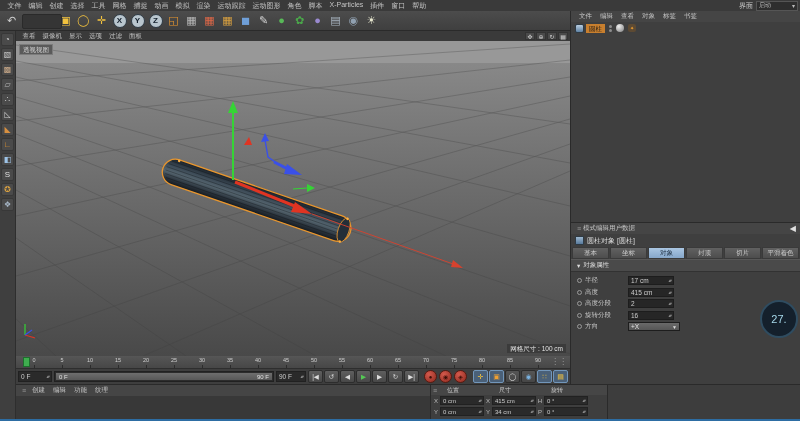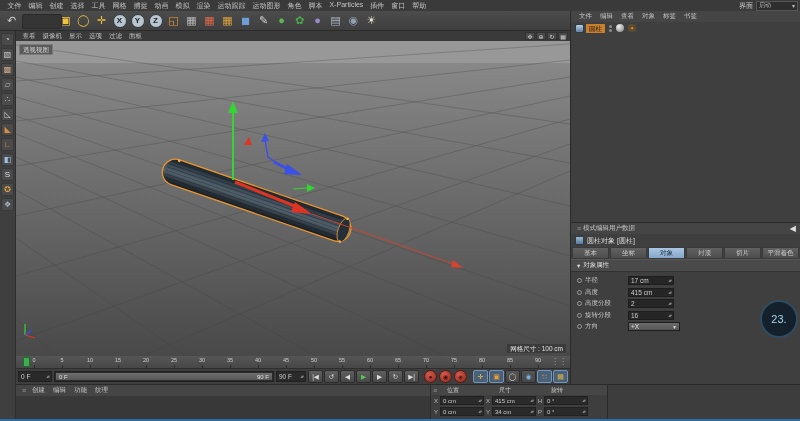--- a/index.html
+++ b/index.html
@@ -625,16 +625,16 @@
           <span class="fbox">
             <span>+X</span>
 
             <span class="caret">▼</span>
           </span>
         </div>
       </div>
   </div>
 
   <div class="badge">
-    <span>23.</span>
+    <span>27.</span>
   </div>
   <div class="bottom-strip"></div>
 </div>
 
 </body></html>

